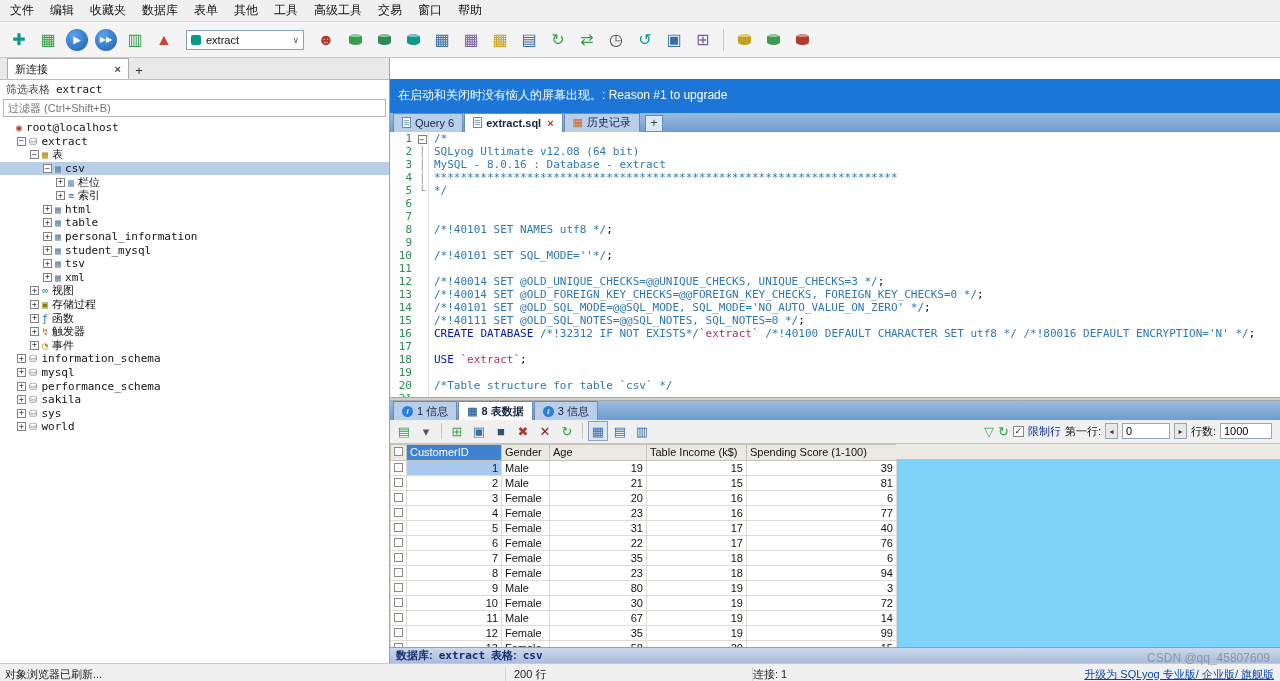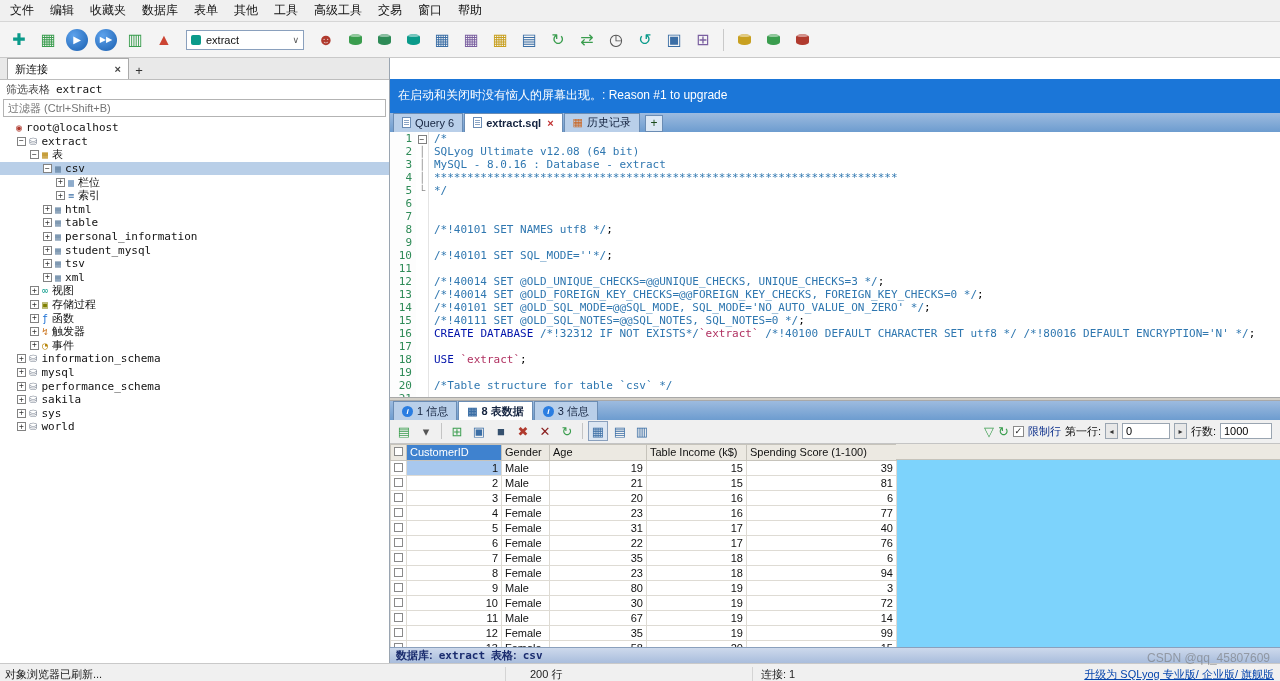--- a/index.html
+++ b/index.html
@@ -94,22 +94,22 @@
   .grid td.cell-sel{background:#a8c8ee;}
   .grid td.cbcell{text-align:center;padding:0;}
   .hdr-fill{position:absolute;top:0;left:506px;right:0;height:16px;background:#ece9e2;border-bottom:1px solid #c6c3bb;}
 
   .grid-status{height:16px;background:linear-gradient(#cdd9ec,#a9bddc);border-top:1px solid #8aa0bd;display:flex;align-items:center;gap:6px;padding:0 6px;font-size:11px;font-weight:bold;color:#1a2c6e;}
   .gs-val{font-family:"DejaVu Sans Mono",monospace;}
 
   
   .statusbar{height:18px;background:#f0f0f0;border-top:1px solid #c9c9c9;position:relative;font-size:11px;color:#222;}
   .sb-left{position:absolute;left:5px;top:3px;}
-  .sb-rows{position:absolute;left:505px;top:3px;border-left:1px solid #d4d4d4;padding-left:24px;}
-  .sb-conn{position:absolute;left:752px;top:3px;border-left:1px solid #d4d4d4;padding-left:8px;}
+  .sb-rows{position:absolute;left:505px;top:3px;border-left:1px solid #d4d4d4;padding-left:8px;}
+  .sb-conn{position:absolute;left:752px;top:3px;border-left:1px solid #d4d4d4;}
   .sb-link{position:absolute;right:6px;top:3px;color:#0645ad;text-decoration:underline;cursor:pointer;}
 
   .watermark{position:absolute;right:10px;bottom:16px;color:rgba(110,110,110,.55);font-size:12px;pointer-events:none;}
 </style>
 </head>
 <body>
 
 <div class="app">
 
   <div class="menubar" id="menubar">

